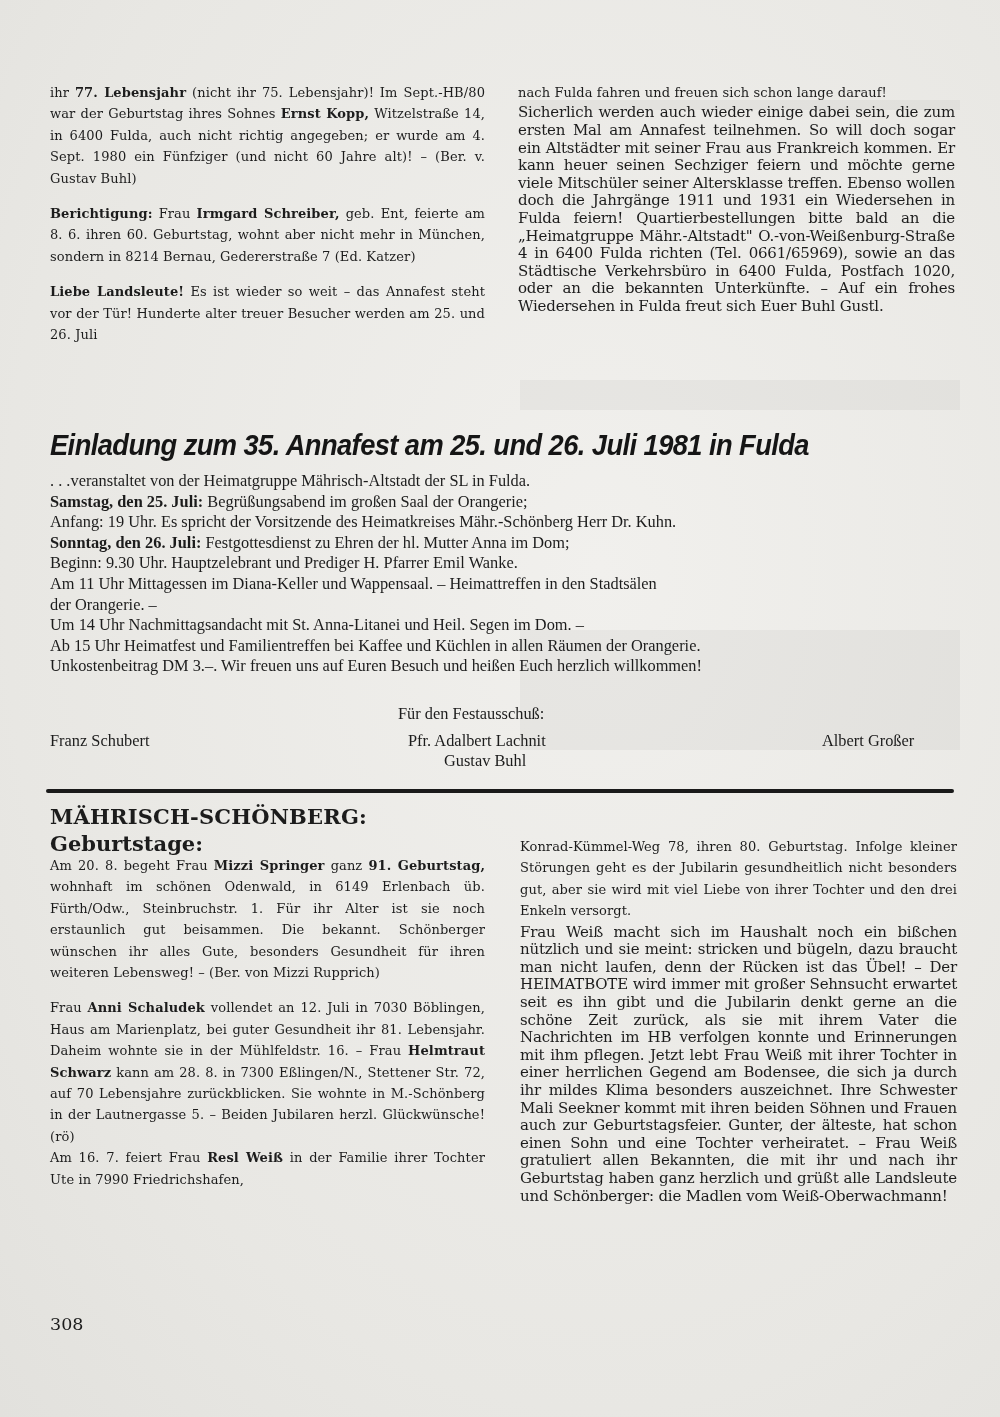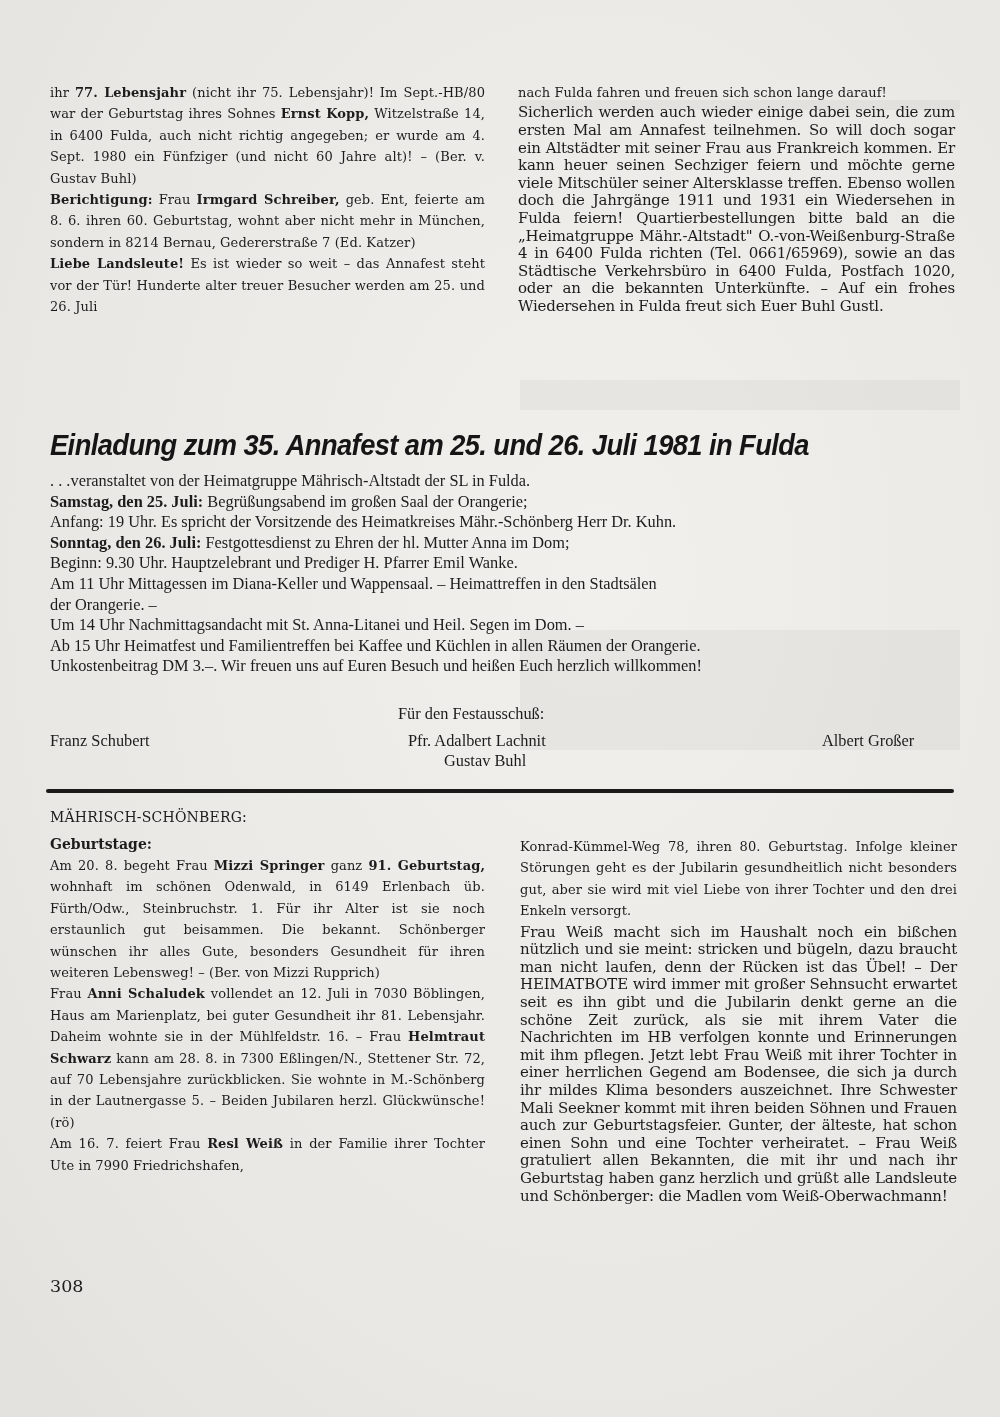--- a/index.html
+++ b/index.html
@@ -15,21 +15,21 @@
   }
   .col { position: absolute; }
   .col-left-top { left: 50px; top: 82px; width: 435px; }
   .col-right-top { left: 518px; top: 82px; width: 437px; }
   .col-left-bottom { left: 50px; top: 806px; width: 435px; }
   .col-right-bottom { left: 520px; top: 836px; width: 437px; }
 
   p { margin: 0; text-align: justify; text-align-last: left; }
   .big { font-size: 13px; line-height: 21.4px; letter-spacing: 0.1px; }
   .small { font-size: 15px; line-height: 17.6px; letter-spacing: -0.2px; }
-  .gap { }
+  .gap { margin-top: 14px; }
   .gap-s { }
   b { font-weight: bold; }
 
   .invite { position: absolute; left: 50px; top: 428px; width: 905px; }
   .invite-title {
     font-family: "Liberation Sans", "DejaVu Sans", sans-serif;
     font-weight: bold; font-style: italic;
     font-size: 29px; letter-spacing: -0.6px; line-height: 34px;
     transform: scaleX(0.94); transform-origin: left;
     white-space: nowrap; color: #151515;
@@ -45,24 +45,24 @@
 
   .sig-intro { position: absolute; top: 703px; left: 398px; font-family: "Liberation Serif", serif; font-size: 17.6px; transform: scaleX(0.93); transform-origin: left; white-space: nowrap; }
   .sig { position: absolute; font-family: "Liberation Serif", serif; font-size: 17.6px; transform: scaleX(0.93); transform-origin: left; white-space: nowrap; }
   .sig-1 { left: 50px; top: 730px; }
   .sig-2 { left: 408px; top: 730px; }
   .sig-3 { left: 822px; top: 730px; }
   .sig-4 { left: 444px; top: 750px; }
 
   .rule { position: absolute; left: 46px; top: 789px; width: 908px; height: 4px; background: #1a1a1a; border-radius: 2px; }
 
-  .section-title { font-weight: normal; font-size: 14px; line-height: 22px; letter-spacing: 0.2px; }
-  .sub-title { font-weight: bold; font-size: 14px; line-height: 22px; margin-top: 5px; }
+  .section-title { font-weight: bold; font-size: 21px; line-height: 22px; letter-spacing: 0.2px; }
+  .sub-title { font-weight: bold; font-size: 21px; line-height: 22px; margin-top: 5px; }
 
-  .page-number { position: absolute; left: 50px; top: 1276px; font-size: 17.5px; font-family: "DejaVu Serif", serif; }
+  .page-number { position: absolute; left: 50px; top: 1314px; font-size: 17.5px; font-family: "DejaVu Serif", serif; }
 
   
   .ghost { position: absolute; background: rgba(0,0,0,0.035); }
 </style>
 </head>
 <body>
 
 <div class="page">
 
   <div class="ghost" style="left:520px;top:100px;width:440px;height:10px;"></div>

